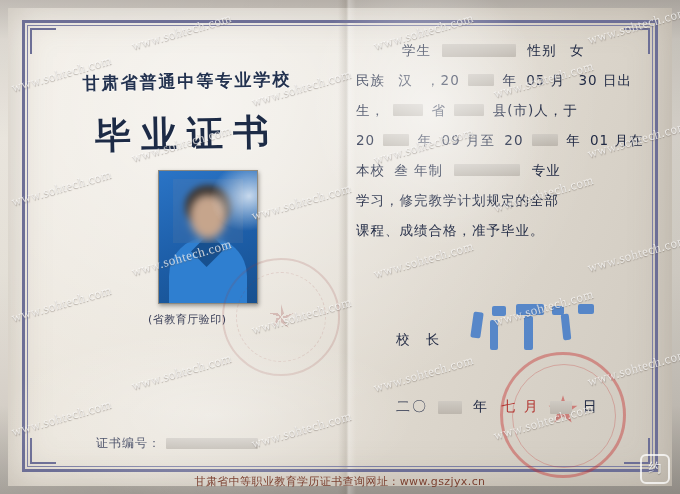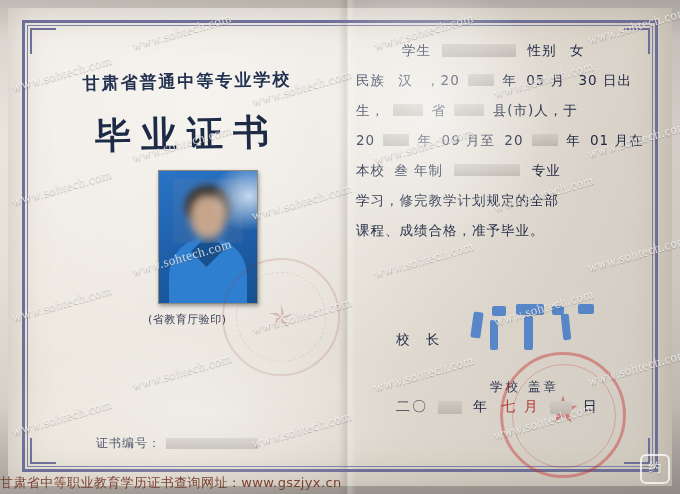--- a/index.html
+++ b/index.html
@@ -365,21 +365,22 @@
     color: #222b45;
   }
   .date-line .red { color: #b2332f; }
 
   
   .footer-note {
     position: absolute;
     left: 0;
     top: 474px;
     width: 680px;
-    font-size: 13px;
+    text-align: center;
+    font-size: 11px;
     color: #7a3f2f;
     letter-spacing: 0.4px;
   }
 
   
   .wm-layer {
     position: absolute;
     inset: 0;
     pointer-events: none;
     overflow: hidden;
@@ -516,21 +517,20 @@
         <i class="b3"></i>
         <i class="b4"></i>
       <i class="b5"></i>
         <i class="b6"></i>
         <i class="b7"></i>
         <i class="b8"></i>
     </div>
 
     <div class="principal">校 长</div>
 
-    <div class="school-seal-note">学校 盖章</div>
   </div>
 
   <div class="red-seal">
     <div class="ring"></div>
     <div class="star"></div>
   </div>
 
   <div class="date-line">
     <span>二〇</span>
     <span class="redaction" style="width:24px;height:13px;margin:0 4px;"></span>

